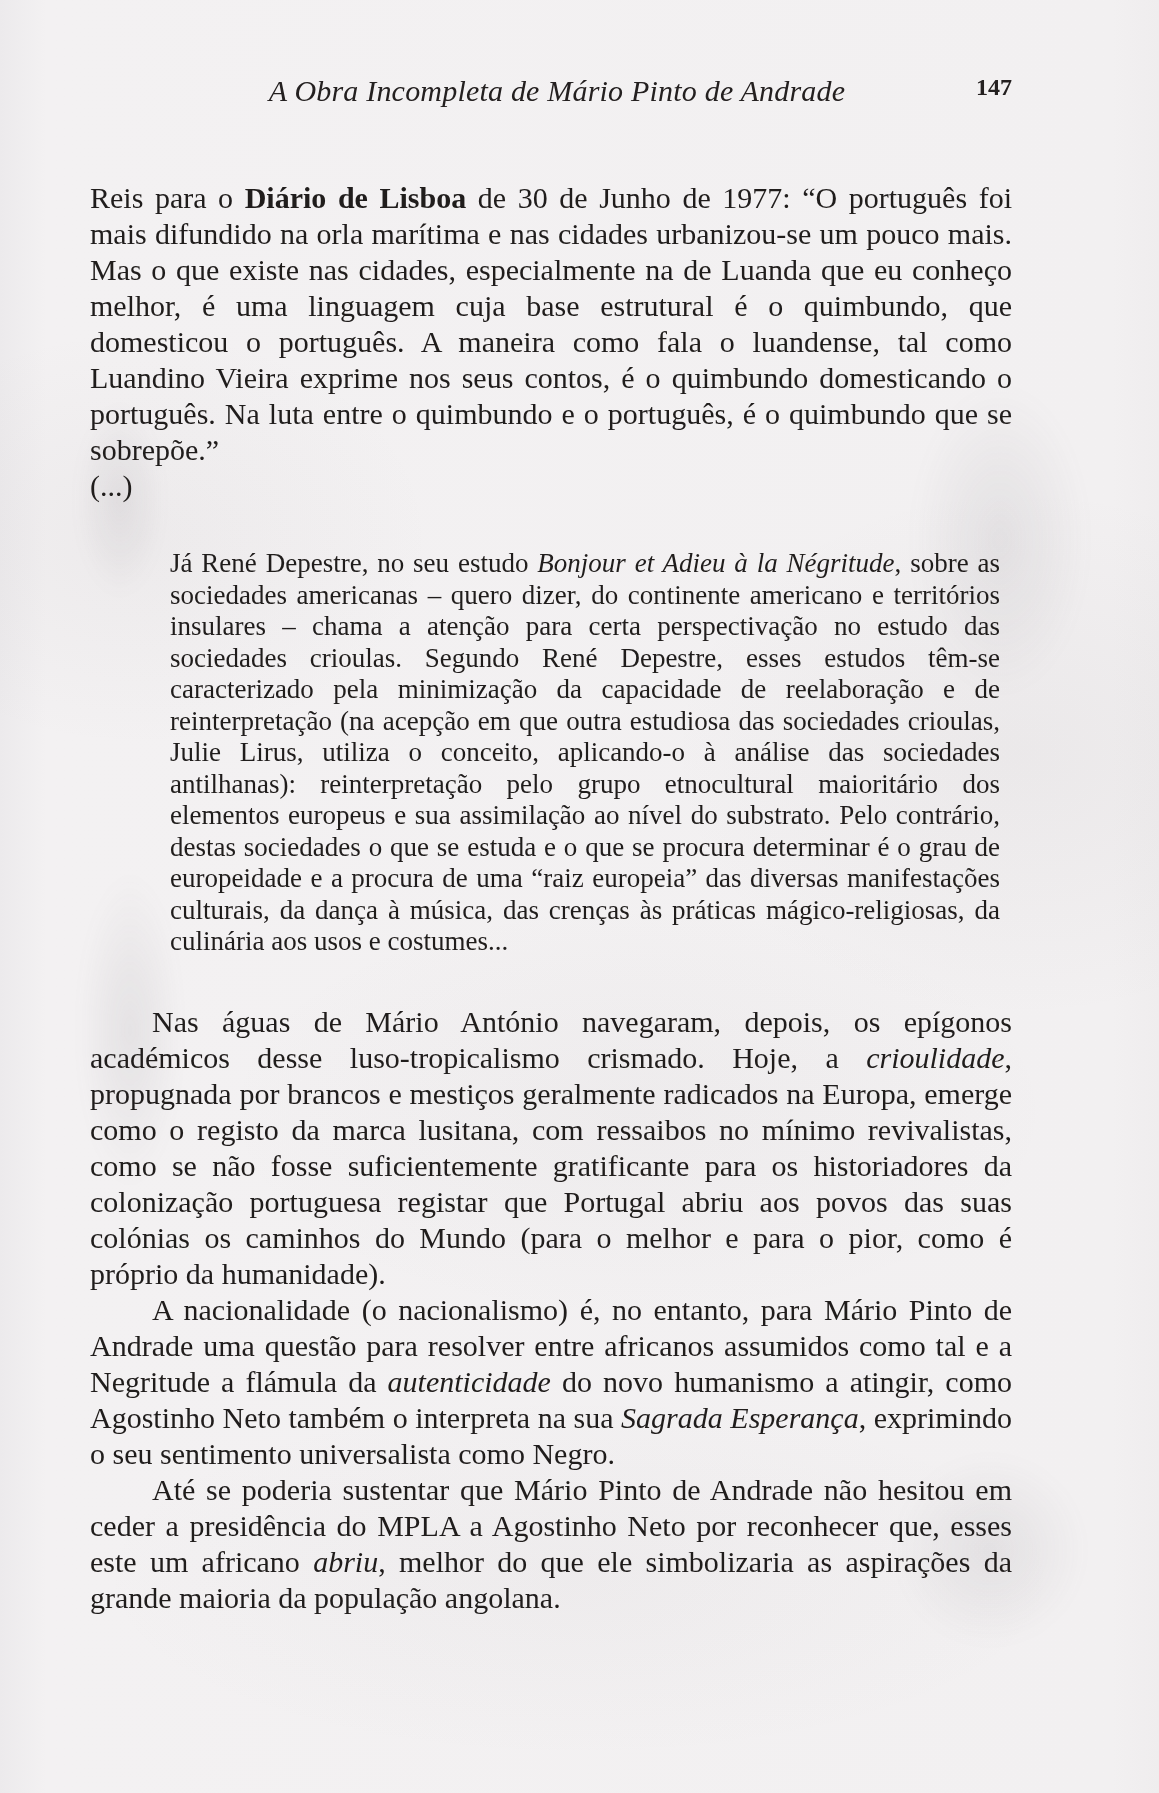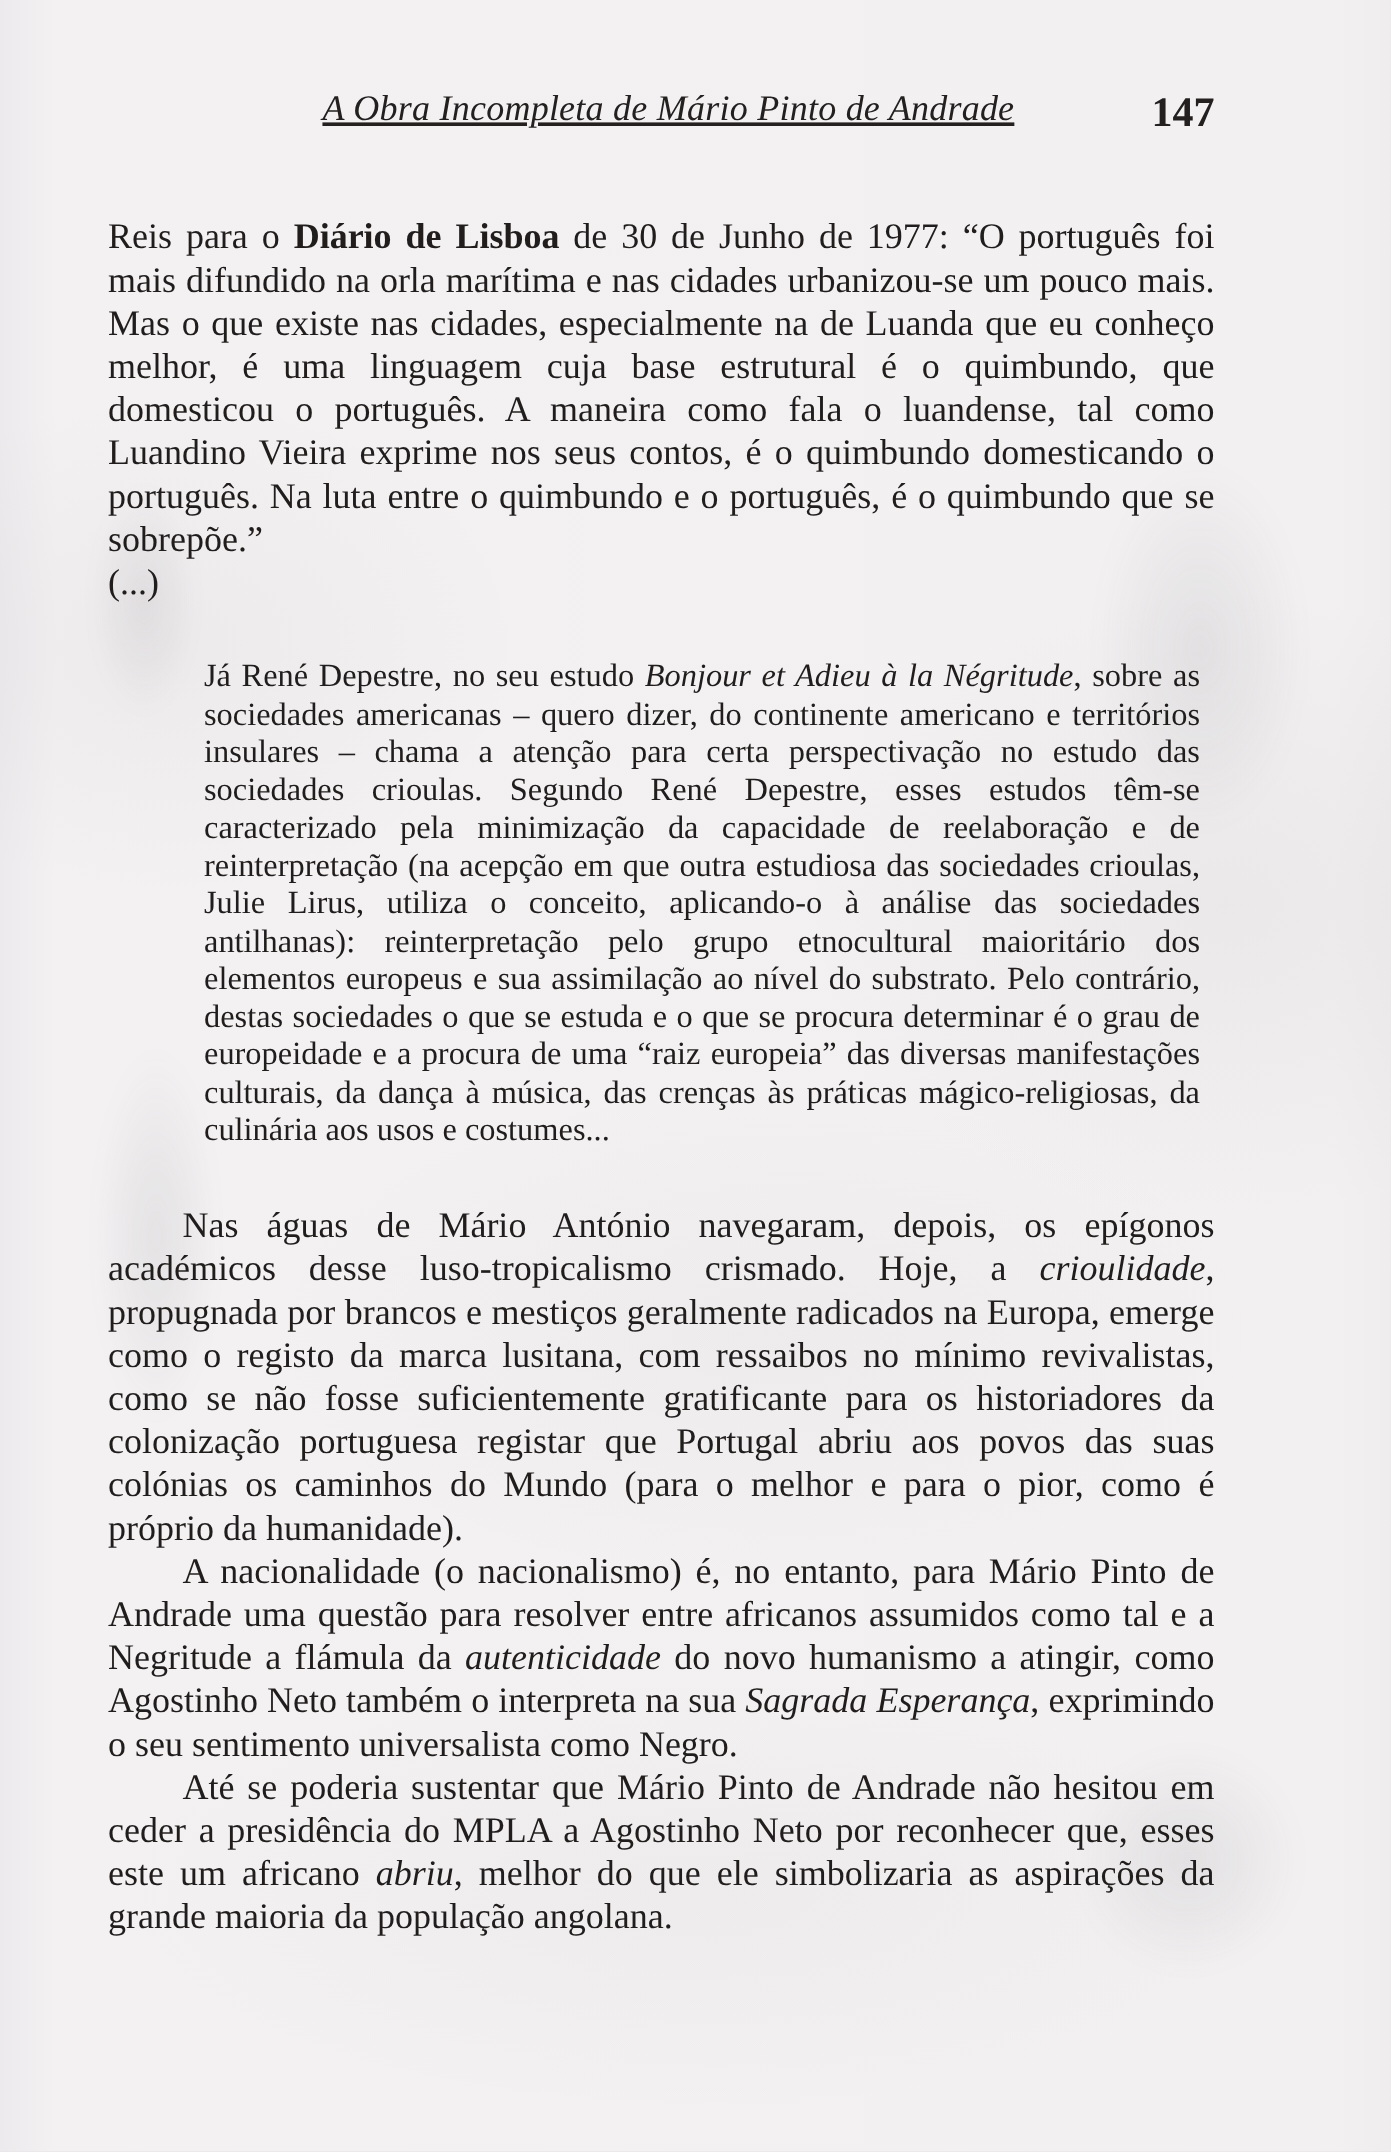--- a/index.html
+++ b/index.html
@@ -33,27 +33,26 @@
   }
   .running-head .head-title{
     position:absolute;
     left:12px; right:0;
     text-align:center;
     font-style:italic;
     font-size:30px;
     letter-spacing:0.2px;
     color:#242020;
     white-space:nowrap;
-    text-decoration:underline;
   }
   .running-head .page-number{
     position:absolute;
     right:0; top:0;
     font-weight:bold;
-    font-size:35px;
+    font-size:24px;
     color:#242020;
     text-align:right;
   }
   .content{
     position:absolute;
     left:90px; top:180px;
     width:922px;
     font-size:30px;
     line-height:36px;
     text-align:justify;

